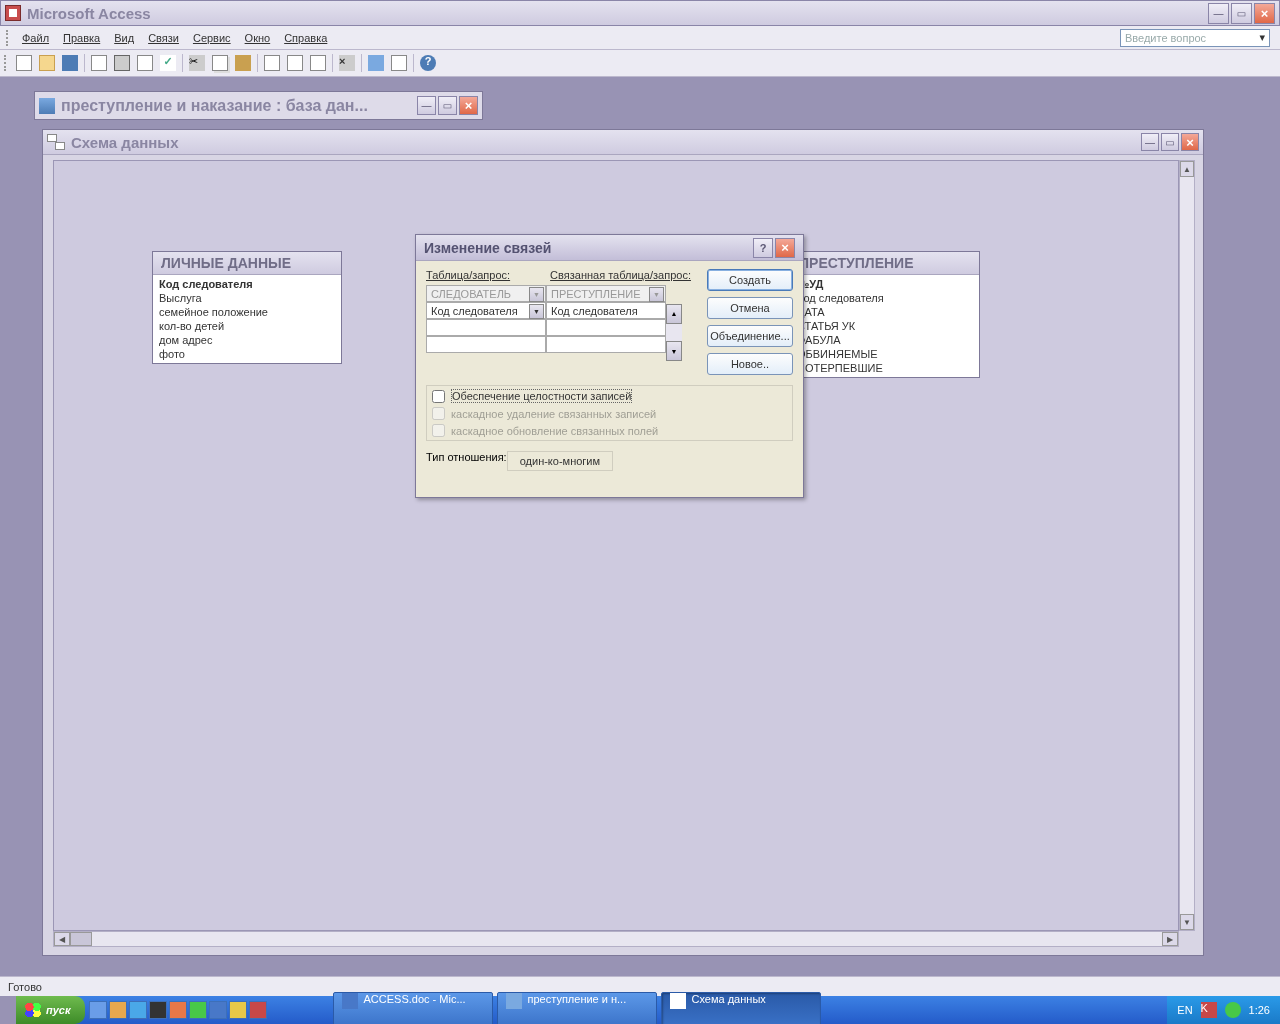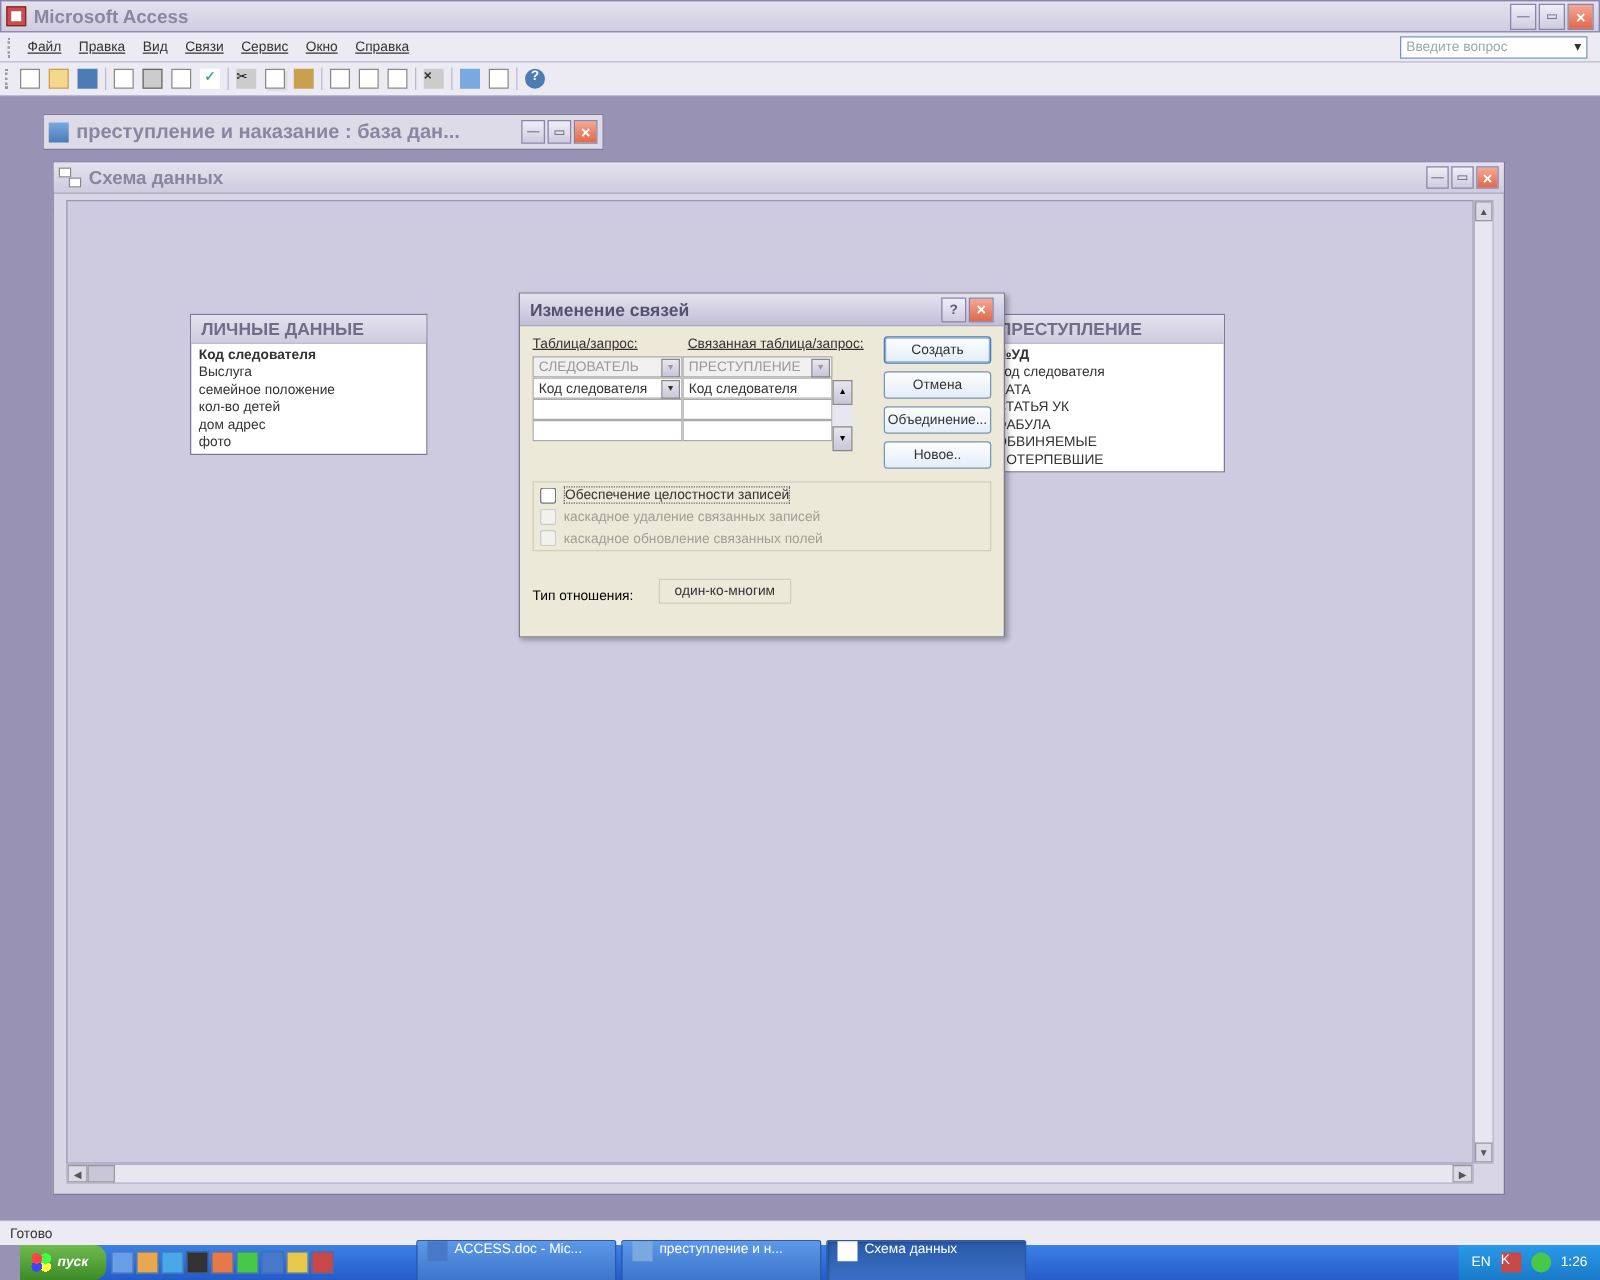--- a/index.html
+++ b/index.html
@@ -58,21 +58,21 @@
 .dlg-combo-arrow{position:absolute;right:1px;top:1px;width:15px;height:15px;background:linear-gradient(#e8e6f0,#c9c6d8);border:1px solid #888;display:flex;align-items:center;justify-content:center;font-size:7px}
 .dlg-spin{width:16px;display:flex;flex-direction:column}
 .dlg-spin-btn{flex:1;background:linear-gradient(#e8e6f0,#c9c6d8);border:1px solid #888;display:flex;align-items:center;justify-content:center;font-size:7px}
 .dlg-buttons{display:flex;flex-direction:column;gap:6px;margin-left:auto}
 .dlg-btn{width:86px;height:22px;border:1px solid #7a94b8;background:linear-gradient(#fdfdfd,#e3eef9);color:#333;display:flex;align-items:center;justify-content:center;border-radius:3px}
 .dlg-btn.default{border:1px solid #4a7ab8;box-shadow:0 0 0 1px #88b0e0 inset}
 .dlg-checks{margin-top:10px;border:1px solid #d0cdbf;padding:1px;background:#ece9d8}
 .dlg-check{display:flex;align-items:center;padding:2px 4px;color:#333}
 .dlg-check.disabled{color:#a09f95}
 .dlg-check input{margin-right:6px}
-.dlg-rel{display:flex;align-items:flex-end;margin-top:22px;gap:20px}
+.dlg-rel{display:flex;align-items:flex-start;margin-top:10px;}
 .dlg-rel-val{border:1px solid #d0cdbf;padding:3px 12px;background:#ece9d8;color:#333}
 .statusbar{position:absolute;left:0;right:0;bottom:28px;height:20px;background:#ecebf3;border-top:1px solid #bcb8cd;padding:2px 8px;color:#333;display:flex;align-items:center}
 .taskbar{position:absolute;left:16px;right:0;bottom:0;height:28px;background:linear-gradient(#3c81e4,#245bc9);display:flex;align-items:center}
 .startbtn{height:28px;background:linear-gradient(#6fbb4e,#3d8b28);padding:0 14px 0 8px;display:flex;align-items:center;color:#fff;font-weight:bold;font-style:italic;border-radius:0 10px 10px 0;font-size:15px}
 .startflag{width:18px;height:16px;margin-right:4px;background:radial-gradient(circle at 30% 30%,#f44 0 25%,transparent 25%),radial-gradient(circle at 70% 30%,#4f4 0 25%,transparent 25%),radial-gradient(circle at 30% 70%,#44f 0 25%,transparent 25%),radial-gradient(circle at 70% 70%,#ff4 0 25%,transparent 25%)}
 .quicklaunch{display:flex;align-items:center;padding:0 4px;gap:2px}
 .qlicon{width:18px;height:18px;background:#6a9de8;border:1px solid #3d6fb8}
 .taskbtn{height:36px;background:linear-gradient(#5c98e8,#3a72c8);border:1px solid #2a5aa8;margin:0 2px;padding:0 8px;display:flex;align-items:flex-start;color:#fff;min-width:160px;border-radius:2px}
 .taskbtn.active{background:linear-gradient(#2a5aa8,#3a72c8);box-shadow:inset 1px 1px 2px rgba(0,0,0,.3)}
 .taskbtn-icon{width:16px;height:16px;background:#9ac;margin-right:6px}

